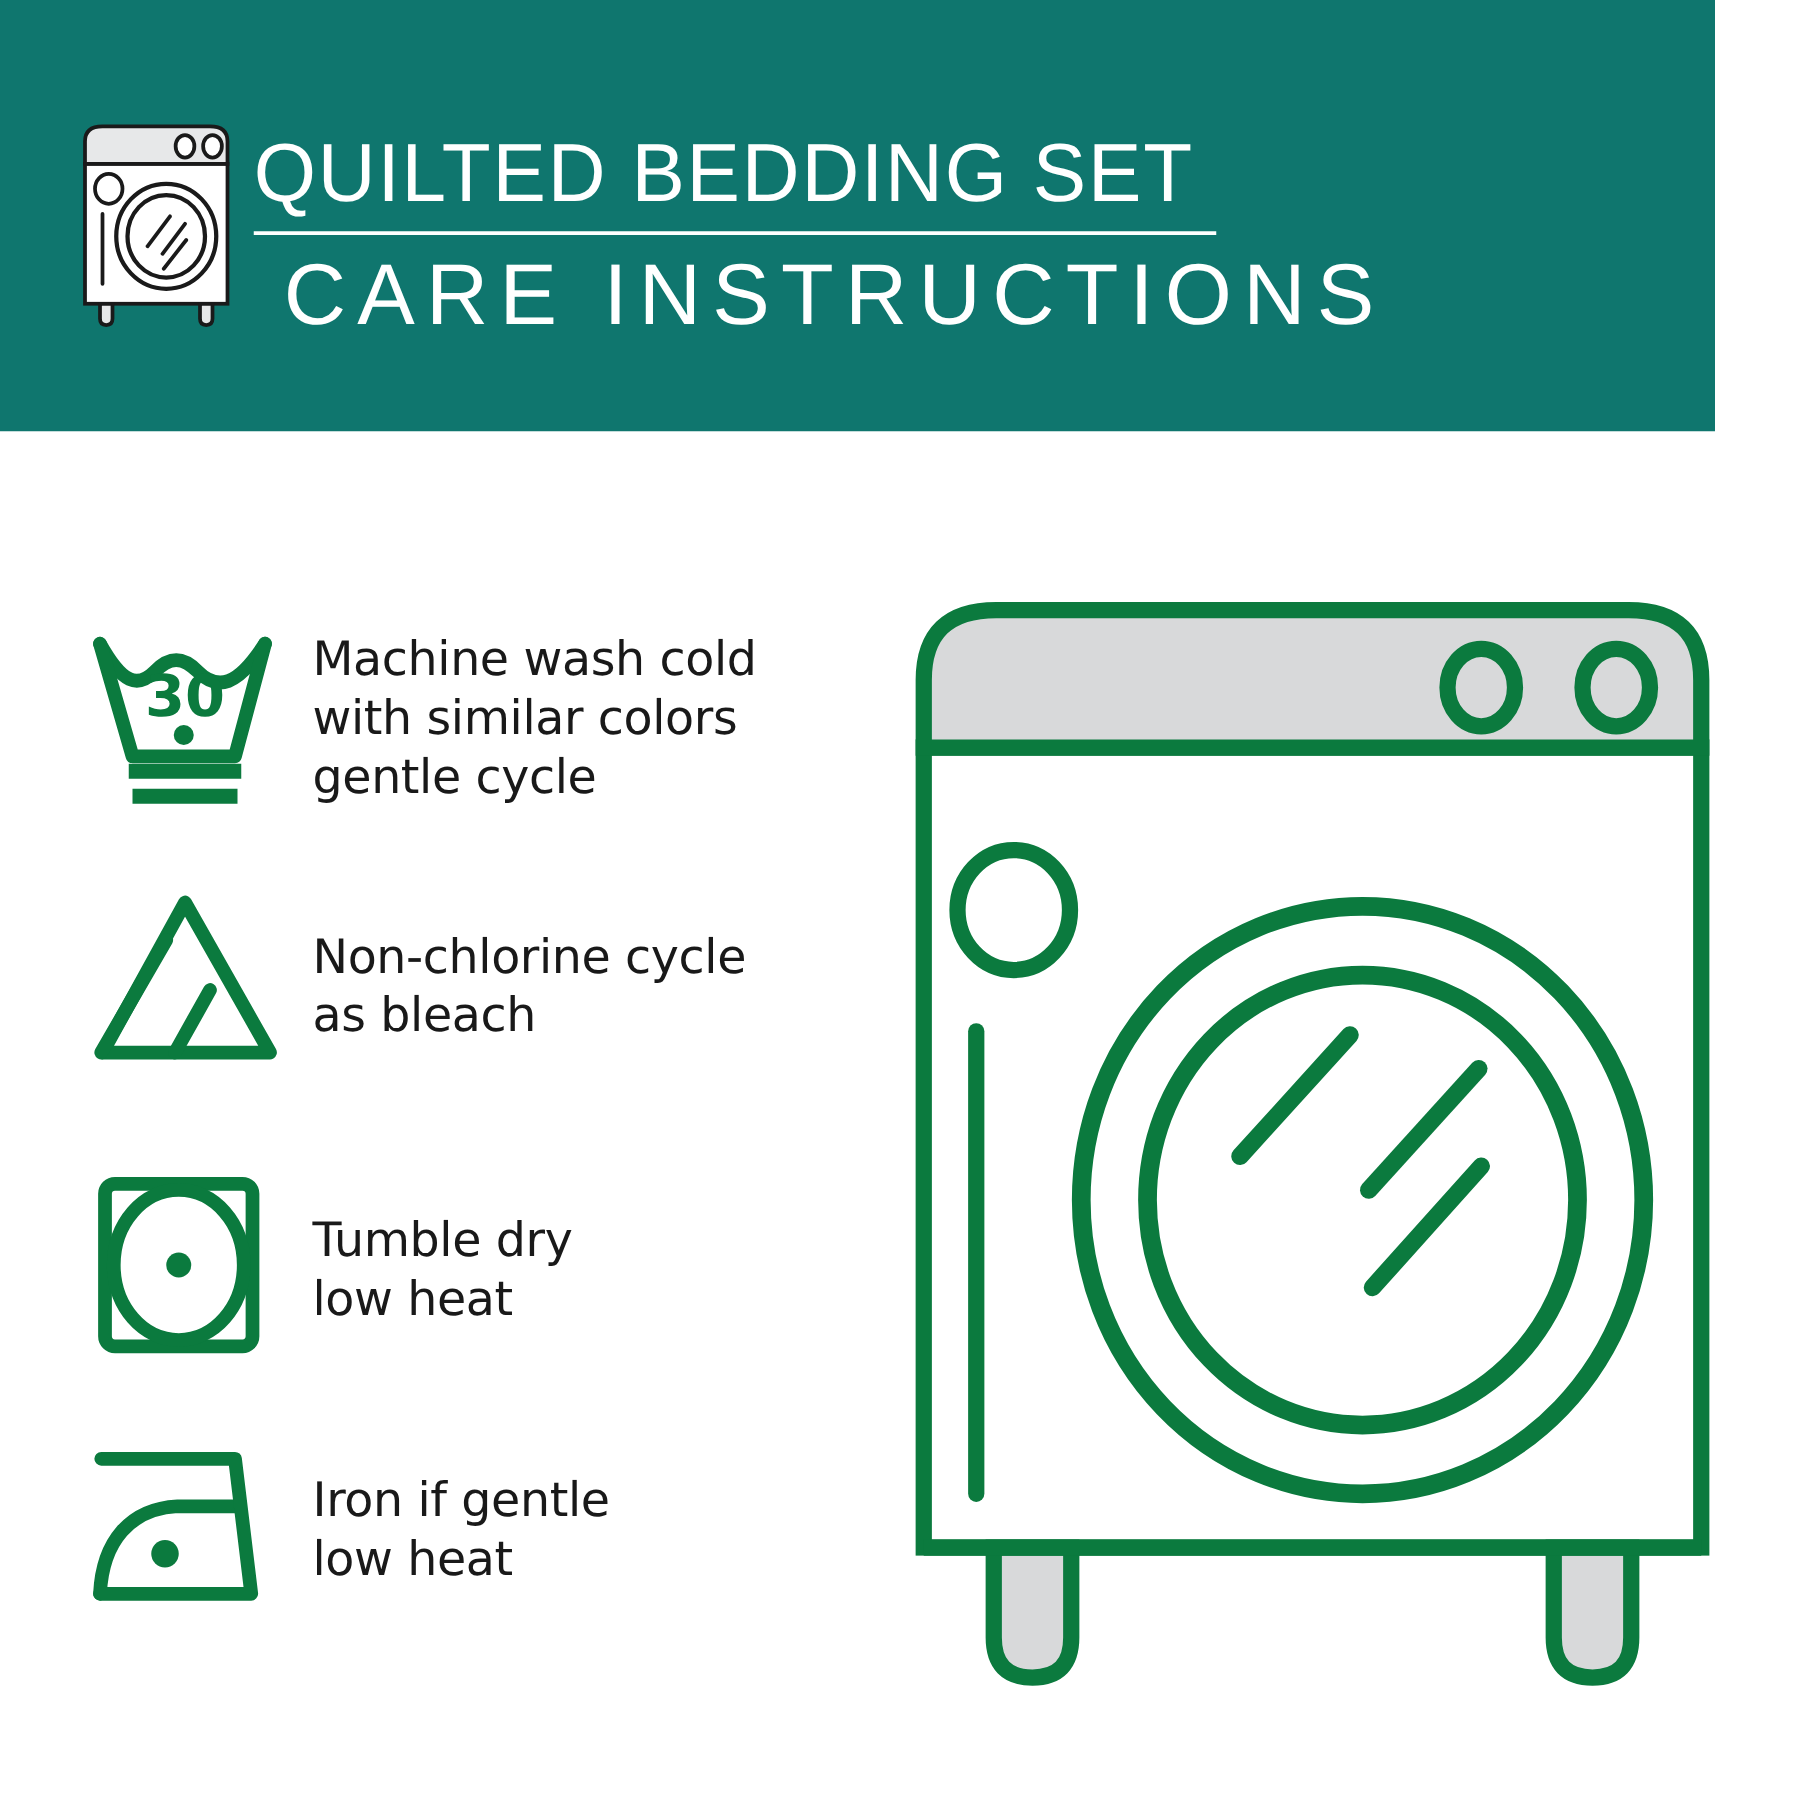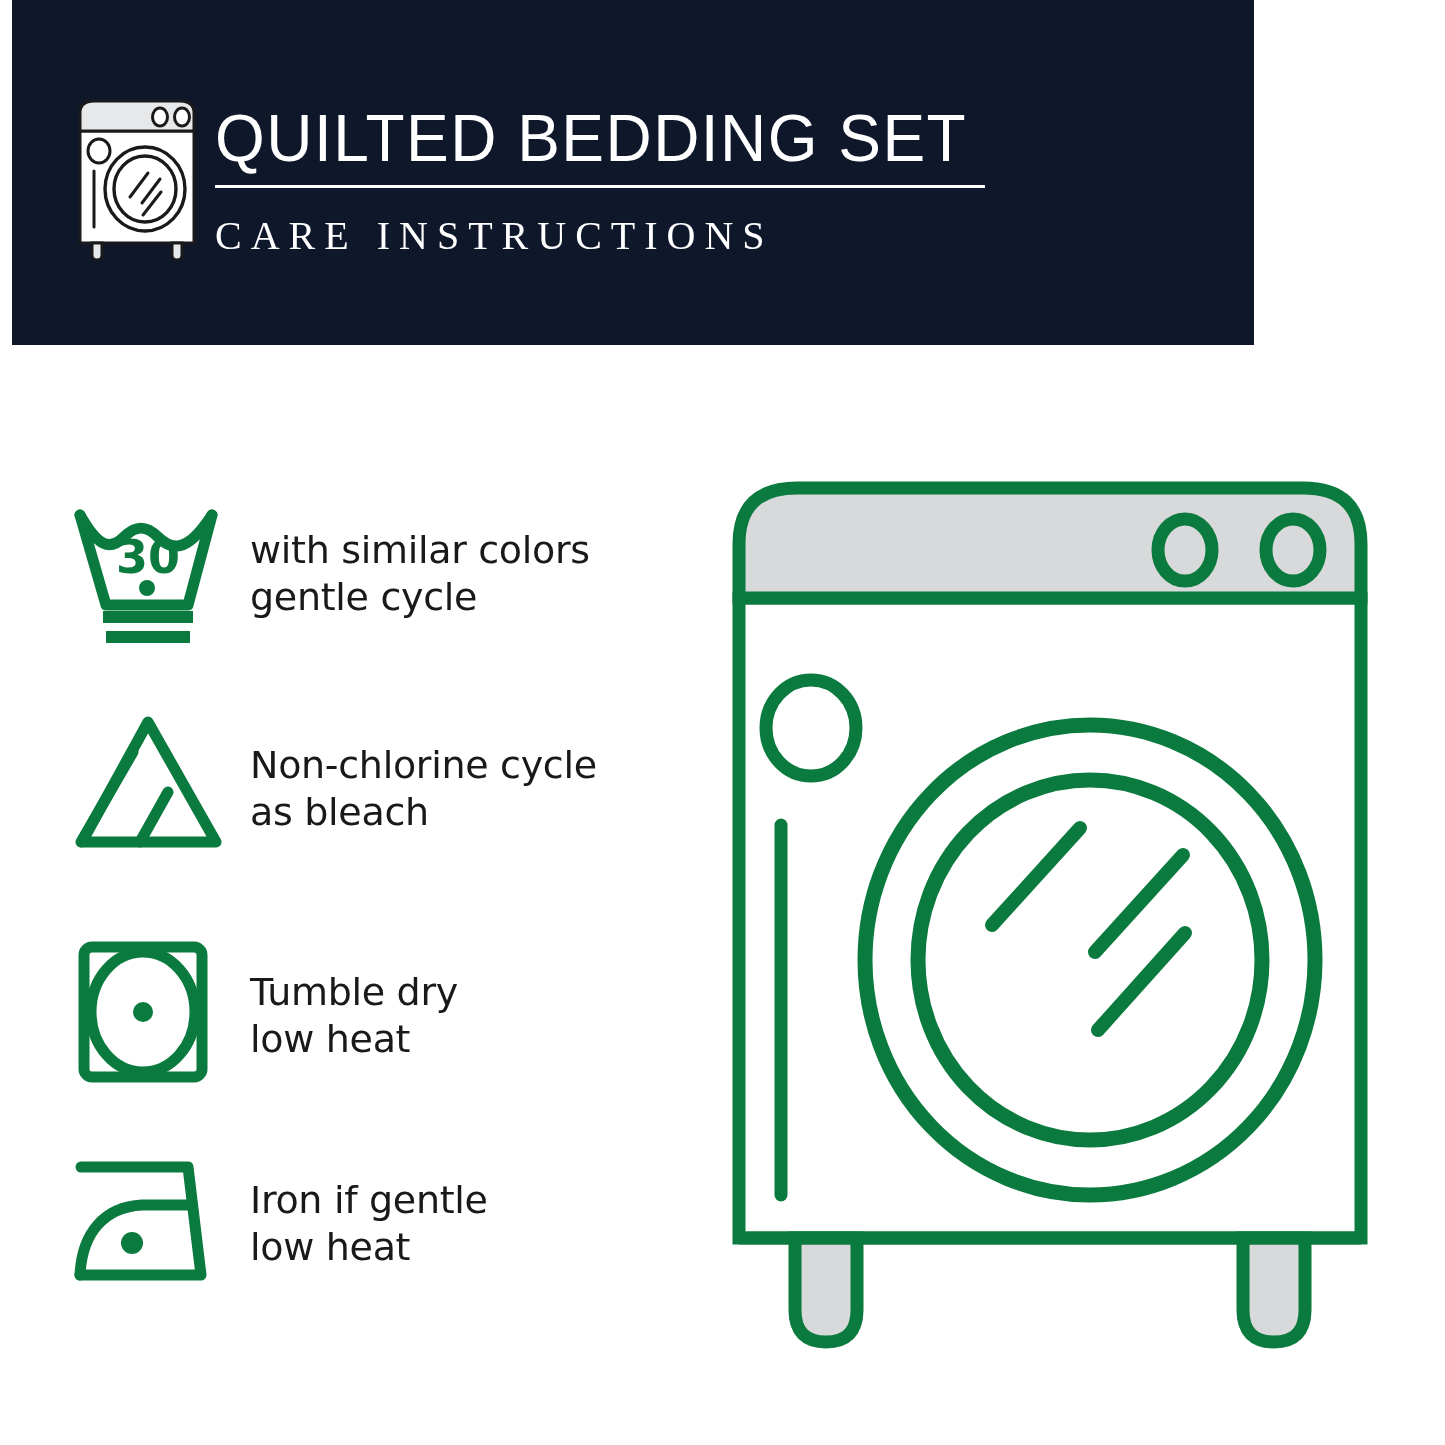--- a/index.html
+++ b/index.html
@@ -14,25 +14,25 @@
     position: relative;
     width: 1445px;
     height: 1445px;
     background: #ffffff;
     overflow: hidden;
   }
 
   
   .header-band {
     position: absolute;
-    left: 12px;
+    left: 0;
     top: 0;
-    width: 1242px;
+    width: 1372px;
     height: 345px;
-    background: #0f172a;
+    background: #0f766e;
   }
   .header-logo {
     position: absolute;
     left: 60px;
     top: 97px;
     width: 130px;
     height: 165px;
   }
   .header-text-block {
     position: absolute;
@@ -52,27 +52,28 @@
     transform-origin: left center;
   }
   .header-rule {
     margin-top: 9px;
     width: 770px;
     height: 3px;
     background: #ffffff;
   }
   .header-subtitle {
     margin-top: 13px;
-    font-family: Liberation Serif, serif;
+    font-family: Liberation Sans, sans-serif;
     font-weight: 300;
-    font-size: 40px;
+    font-size: 69px;
     line-height: 70px;
     letter-spacing: 9px;
     color: #ffffff;
     white-space: nowrap;
+    margin-left: 24px;
   }
 
   
   .care-list {
     position: absolute;
     left: 0;
     top: 345px;
     width: 700px;
     height: 1100px;
   }
@@ -168,20 +169,21 @@
           </g>
           <g stroke="#0B7A3E" stroke-width="12" stroke-linecap="butt">
             <line x1="33" y1="122" x2="123" y2="122"></line>
             <line x1="36" y1="142" x2="120" y2="142"></line>
           </g>
           <text x="78" y="78" font-family="'DejaVu Sans','Liberation Sans',sans-serif" font-size="46" font-weight="700" fill="#0B7A3E" text-anchor="middle">30</text>
           <circle cx="77" cy="93" r="8" fill="#0B7A3E"></circle>
         </svg>
       </div>
       <div class="care-text">
+        <span class="line">Machine wash cold</span>
         <span class="line">with similar colors</span>
         <span class="line">gentle cycle</span>
       </div>
     </div>
 
     <div class="care-row r1">
       <div class="care-symbol">
         <svg viewBox="0 0 160 150" width="160" height="150" aria-hidden="true">
           <g fill="none" stroke="#0B7A3E" stroke-width="11" stroke-linejoin="round" stroke-linecap="round">
             <path d="M78 12 L146 132 L12 132 Z"></path>

